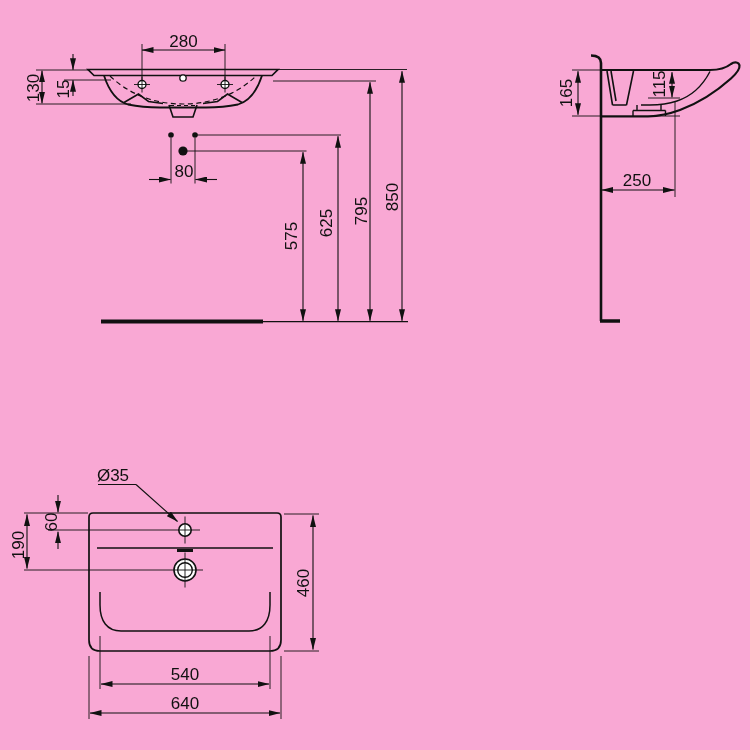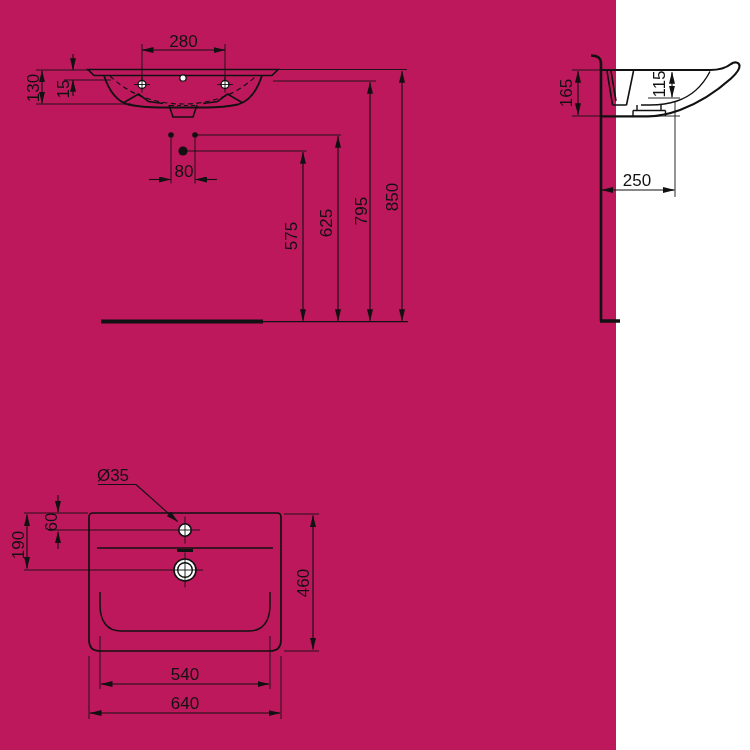--- a/index.html
+++ b/index.html
@@ -1,16 +1,16 @@
 <!DOCTYPE html>
 <html><head>
 <meta charset="utf-8">
 <style>
   html,body{margin:0;padding:0;background:#fff;}
-  .stage{width:616px;height:750px;background:#be185d;position:relative;}
+  .stage{width:750px;height:750px;background:#f9a8d4;position:relative;}
   svg text{font-family:"Liberation Sans","DejaVu Sans",sans-serif;font-size:17px;fill:#111;}
   svg .ln{stroke:#111;fill:none;}
   svg .thin{stroke-width:0.9;}
   svg .dim{stroke-width:1.1;}
   svg .out{stroke-width:1.8;}
   svg .med{stroke-width:1.4;}
   svg .dash{stroke-dasharray:5 3.5;}
 </style>
 </head>
 <body>

